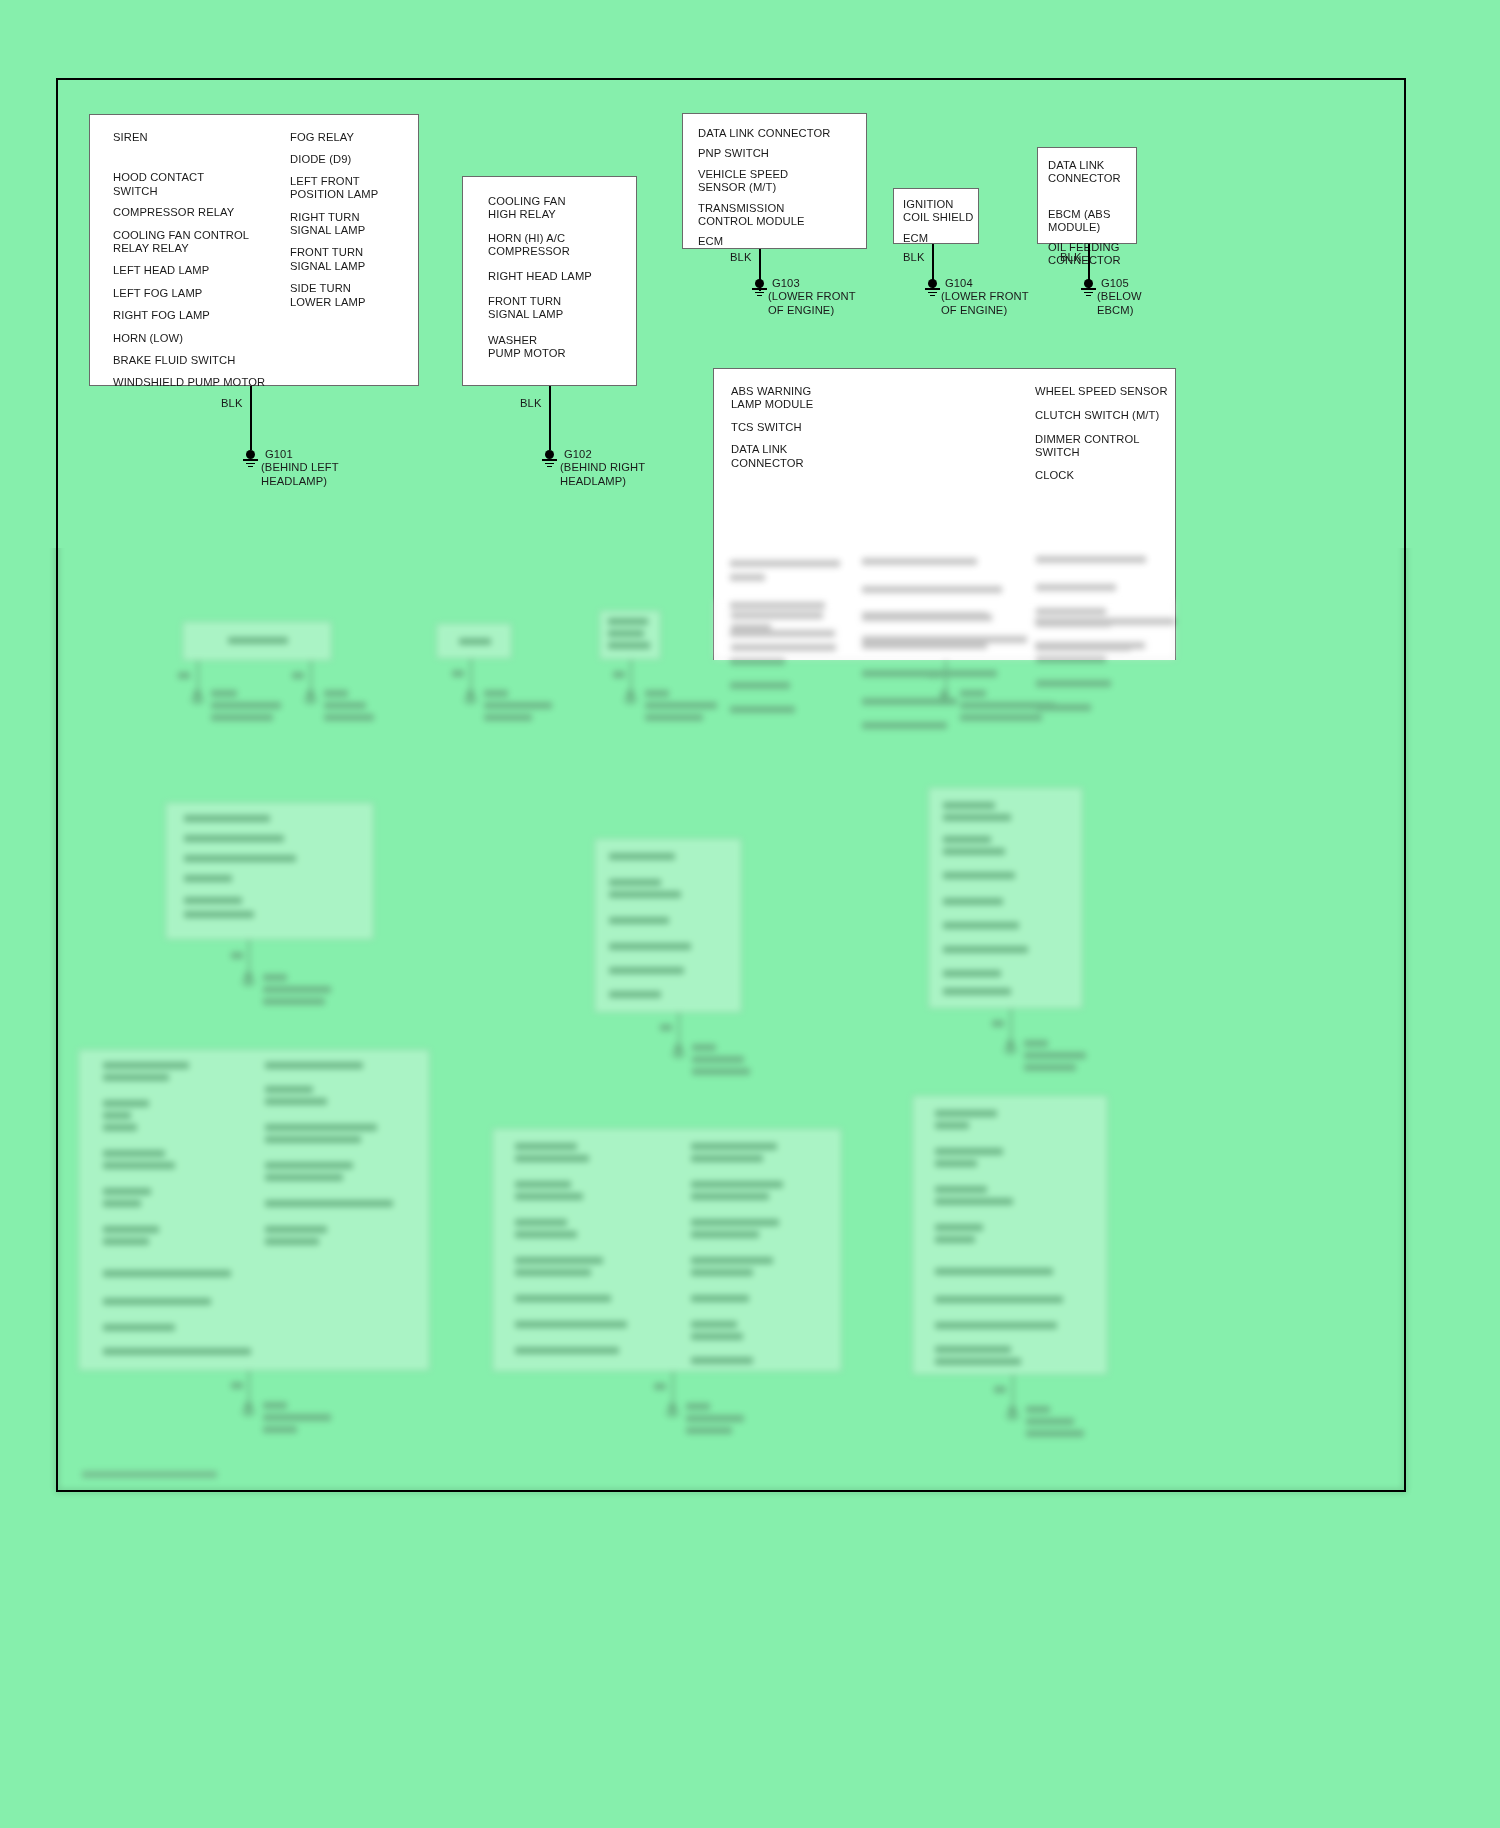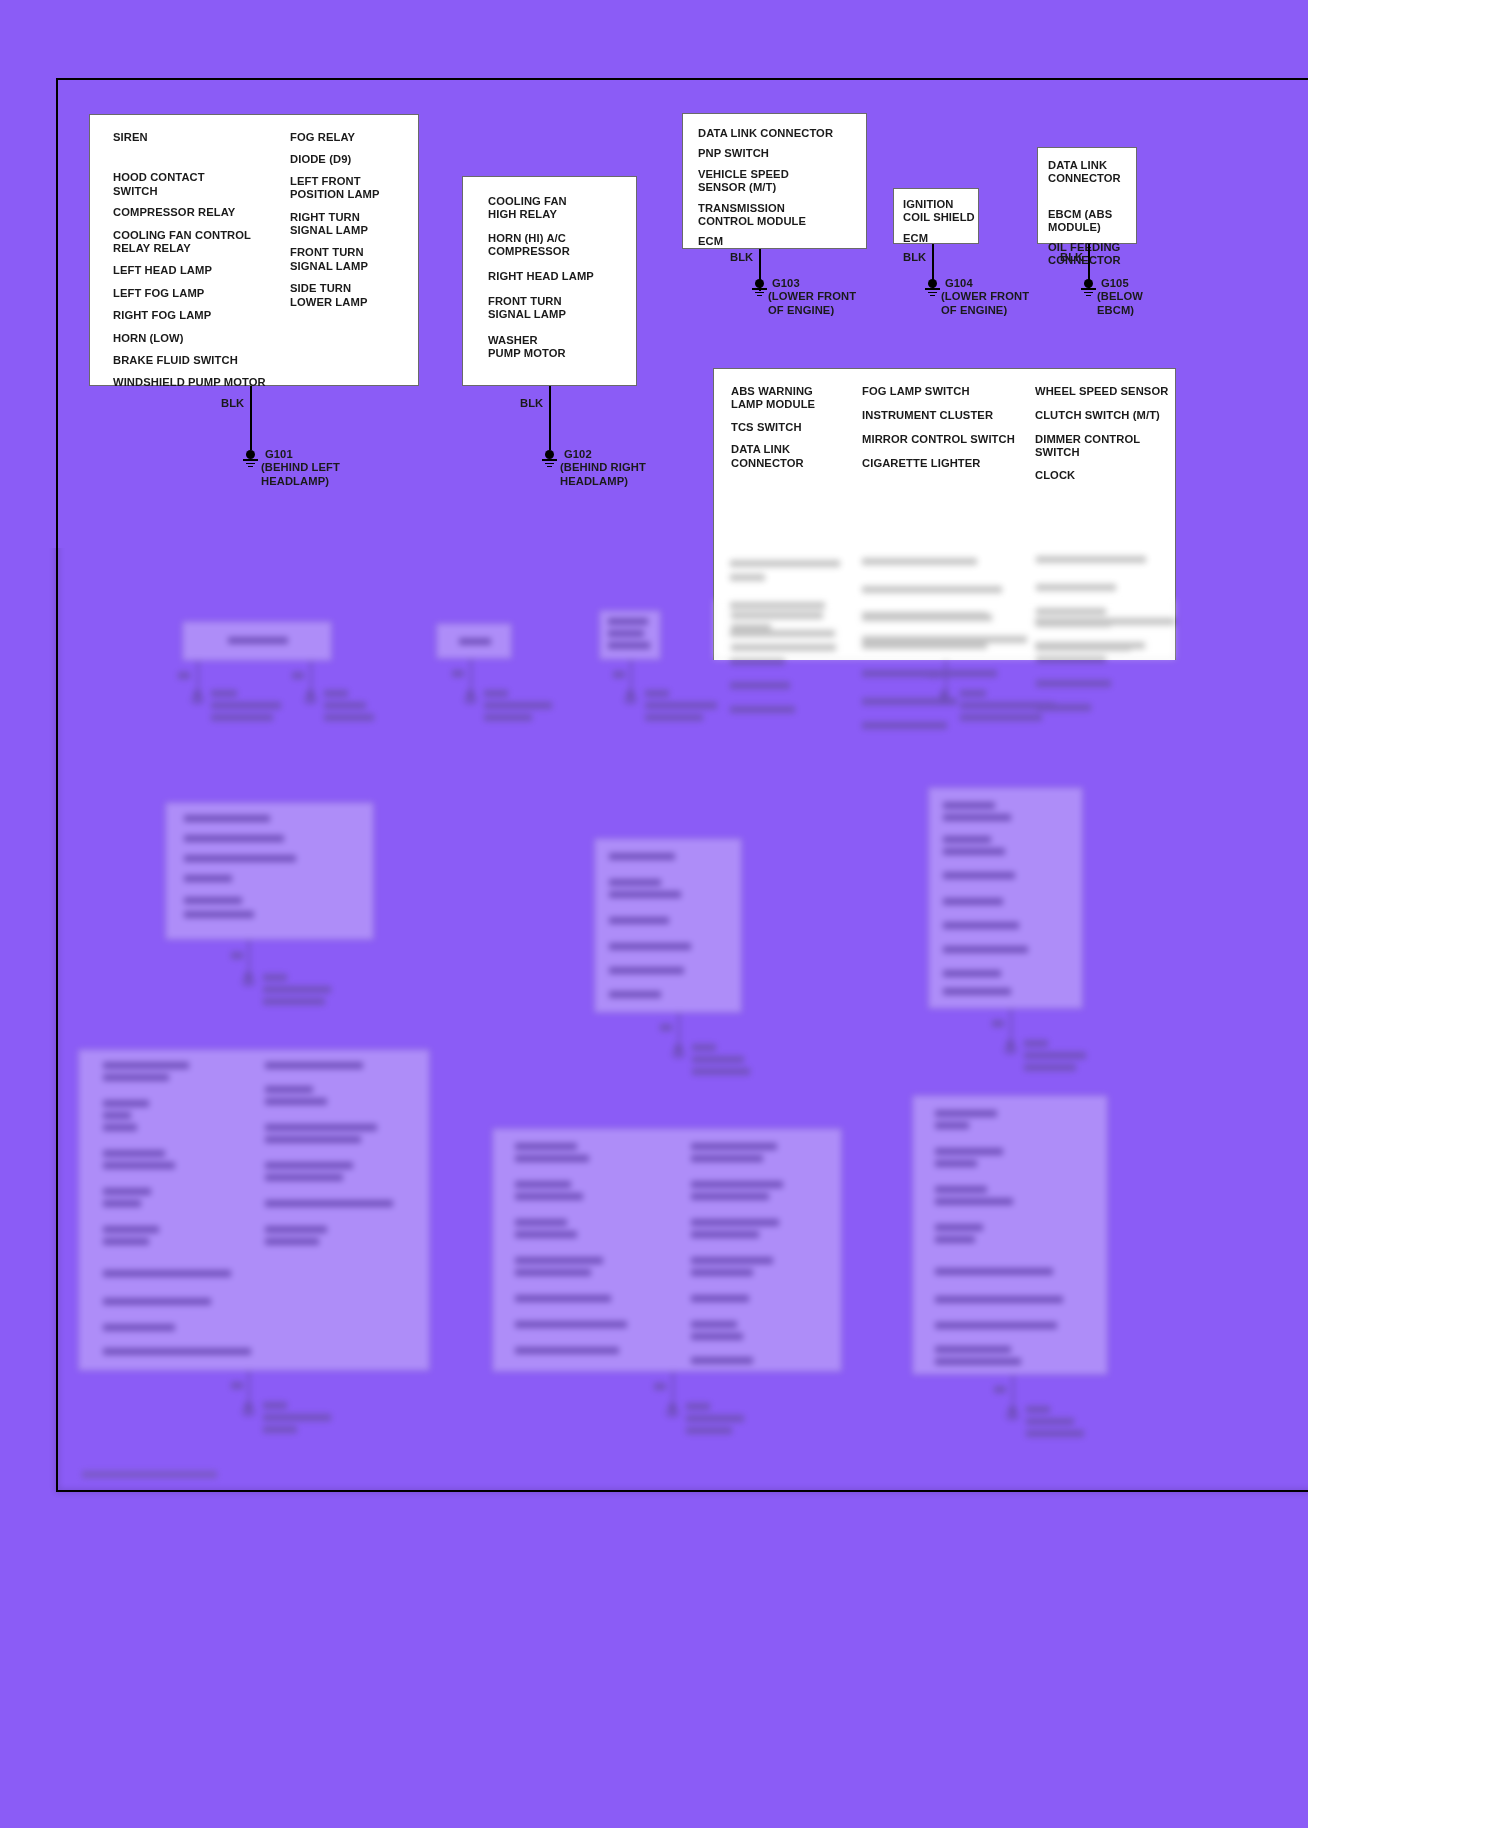--- a/index.html
+++ b/index.html
@@ -7,25 +7,24 @@
     margin: 0;
     padding: 0;
     background: #ffffff;
   }
   body {
     font-family: "Liberation Sans", sans-serif;
     -webkit-font-smoothing: antialiased;
   }
   #page {
     position: relative;
-    width: 1308px;
+    width: 1500px;
     height: 1828px;
-    background: #8b5cf6;
+    background: #86efac;
     overflow: hidden;
-    font-weight: bold;
   }
 
   
   .doc-border {
     position: absolute;
     left: 56px;
     top: 78px;
     width: 1350px;
     height: 1414px;
     border: 2px solid #000000;
@@ -321,26 +320,20 @@
   <div class="gnd-label" style="left:1097px; top:290px;">(BELOW
 EBCM)</div>
 
   <div class="gbox" style="left:713px; top:368px; width:463px; height:292px; border-bottom:none;">
     <div class="col" style="left:17px; top:10px; width:120px;">
       <div class="item" style="margin-top:6px;">ABS WARNING
 LAMP MODULE</div>
       <div class="item" style="margin-top:9px;">TCS SWITCH</div>
       <div class="item" style="margin-top:9px;">DATA LINK
 CONNECTOR</div>
-    </div>
-    <div class="col" style="left:148px; top:10px; width:175px;">
-      <div class="item" style="margin-top:6px;">FOG LAMP SWITCH</div>
-      <div class="item" style="margin-top:11px;">INSTRUMENT CLUSTER</div>
-      <div class="item" style="margin-top:10px;">MIRROR CONTROL SWITCH</div>
-      <div class="item" style="margin-top:11px;">CIGARETTE LIGHTER</div>
     </div>
     <div class="col" style="left:321px; top:10px; width:140px;">
       <div class="item" style="margin-top:6px;">WHEEL SPEED SENSOR</div>
       <div class="item" style="margin-top:11px;"> CLUTCH SWITCH (M/T)</div>
       <div class="item" style="margin-top:10px;">DIMMER CONTROL
 SWITCH</div>
       <div class="item" style="margin-top:9px;">CLOCK</div>
     </div>
   </div>
 

